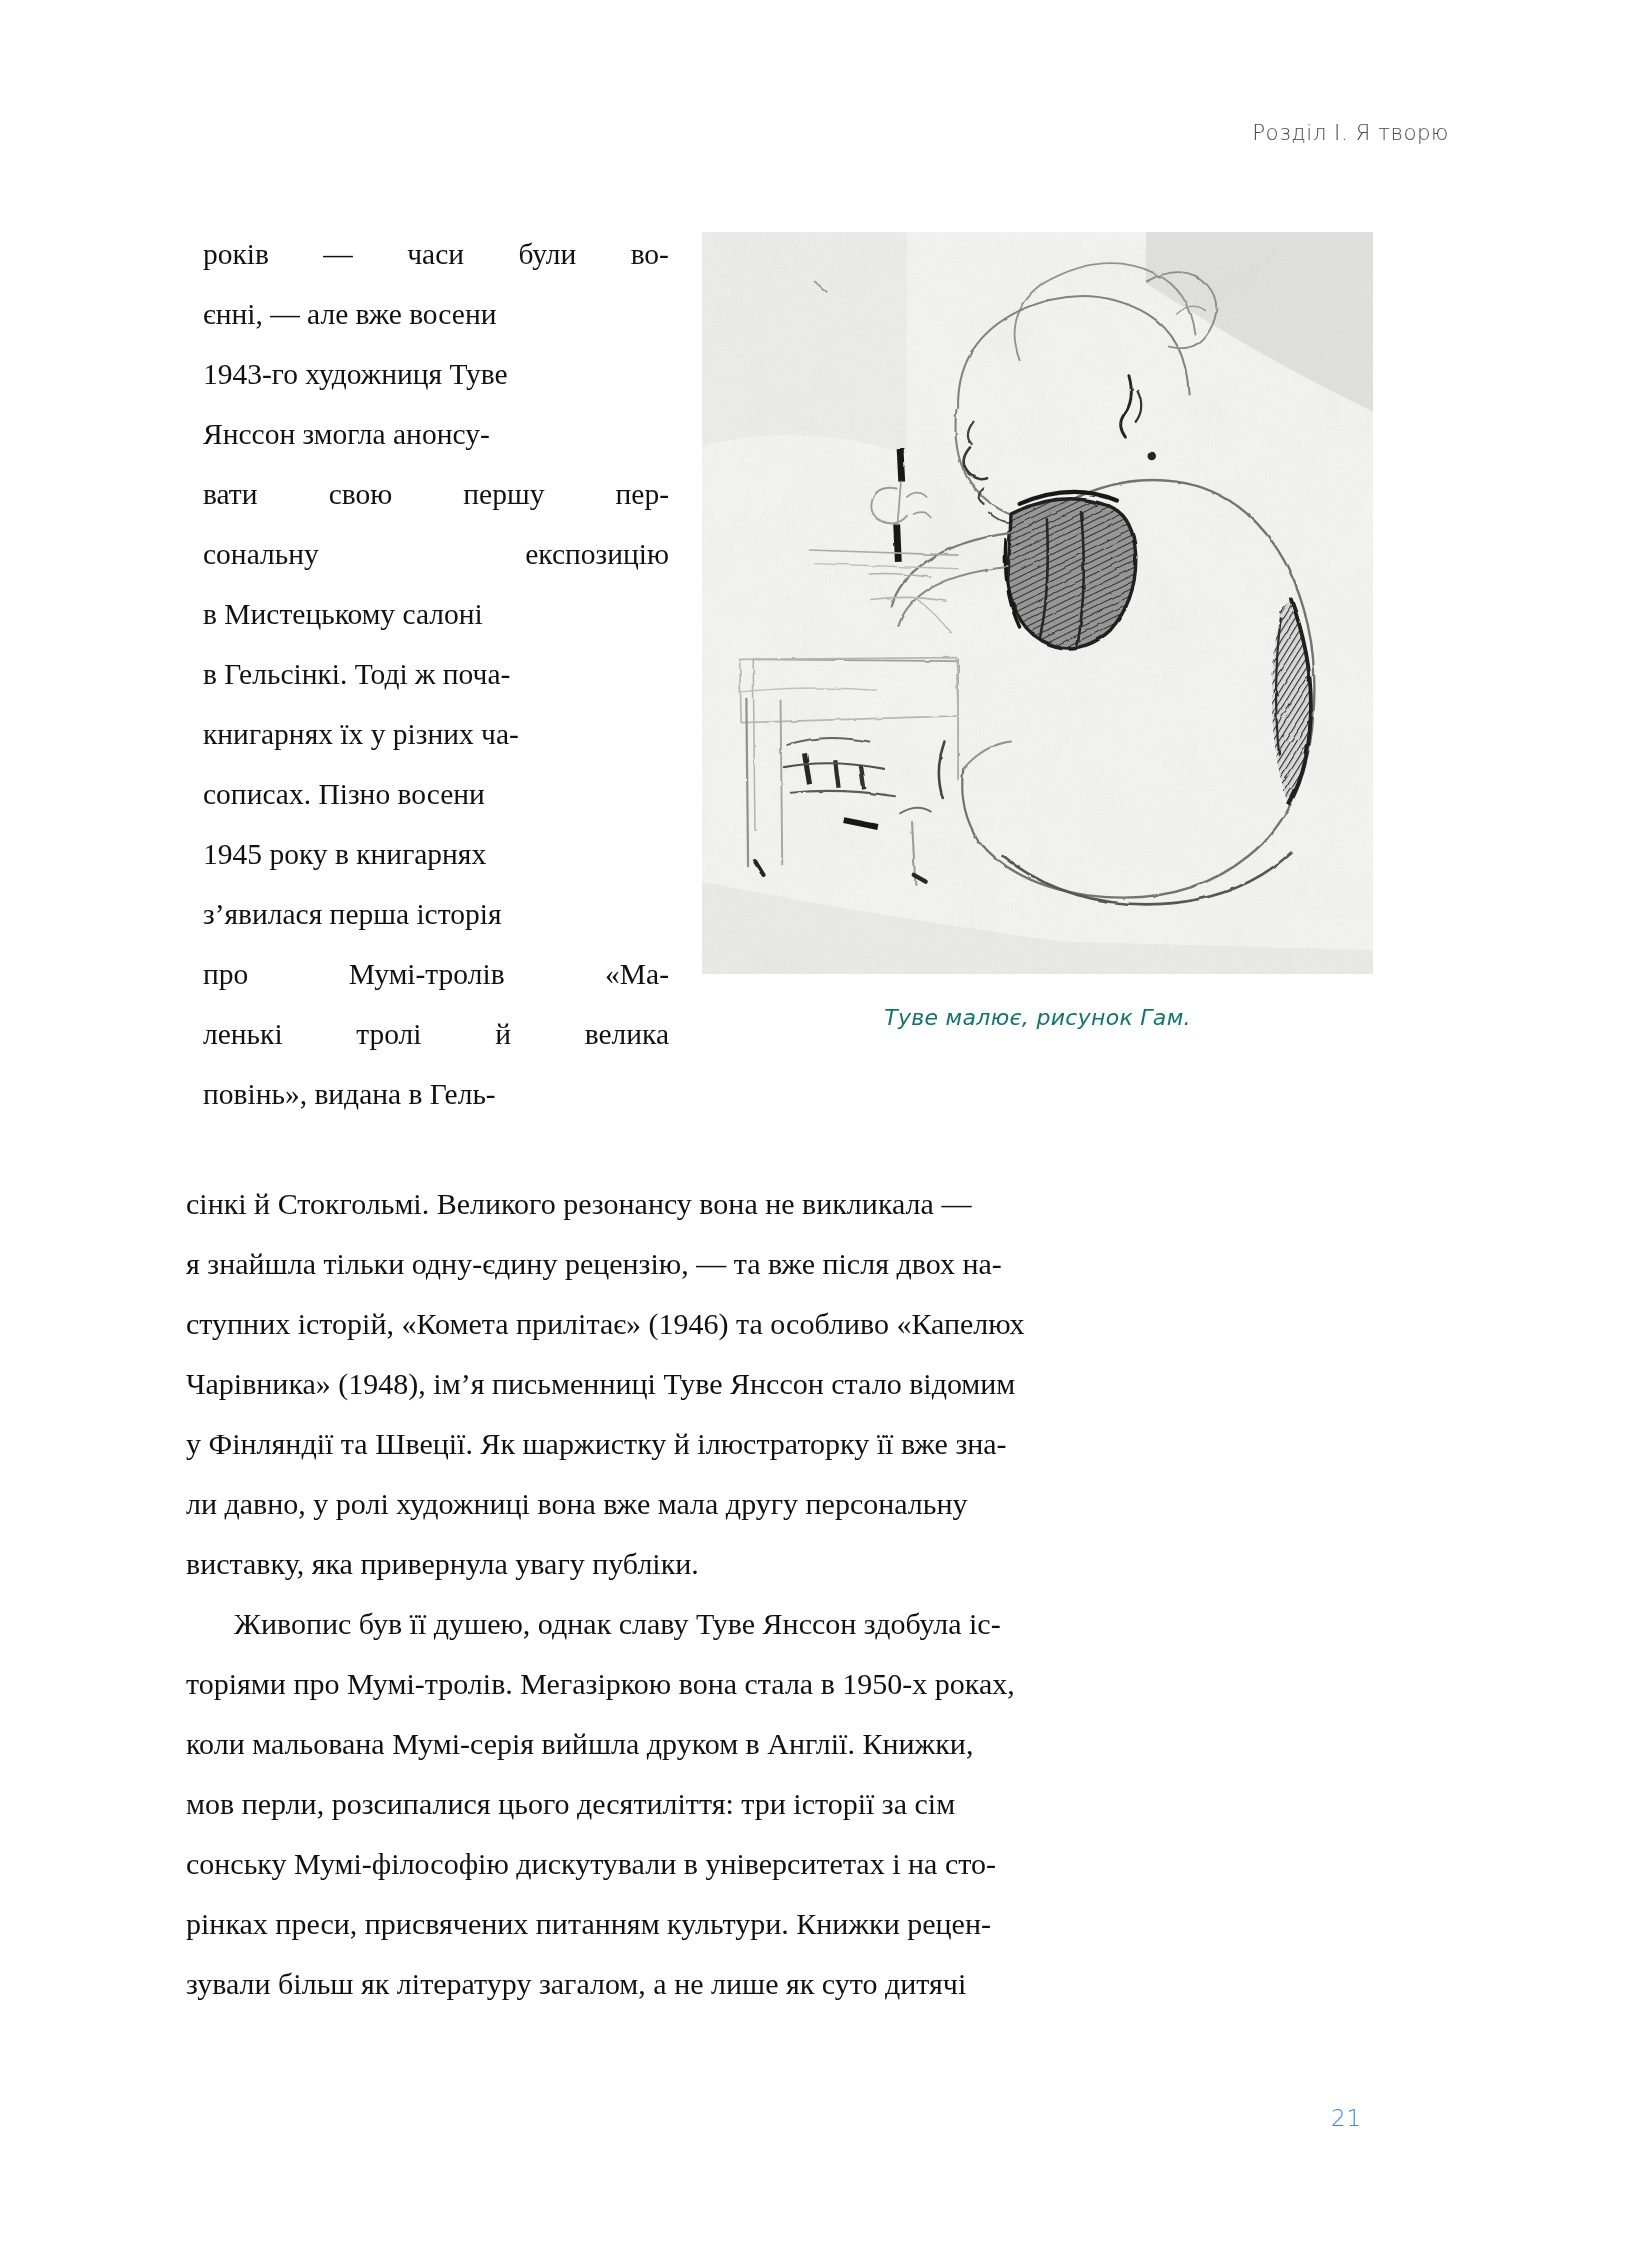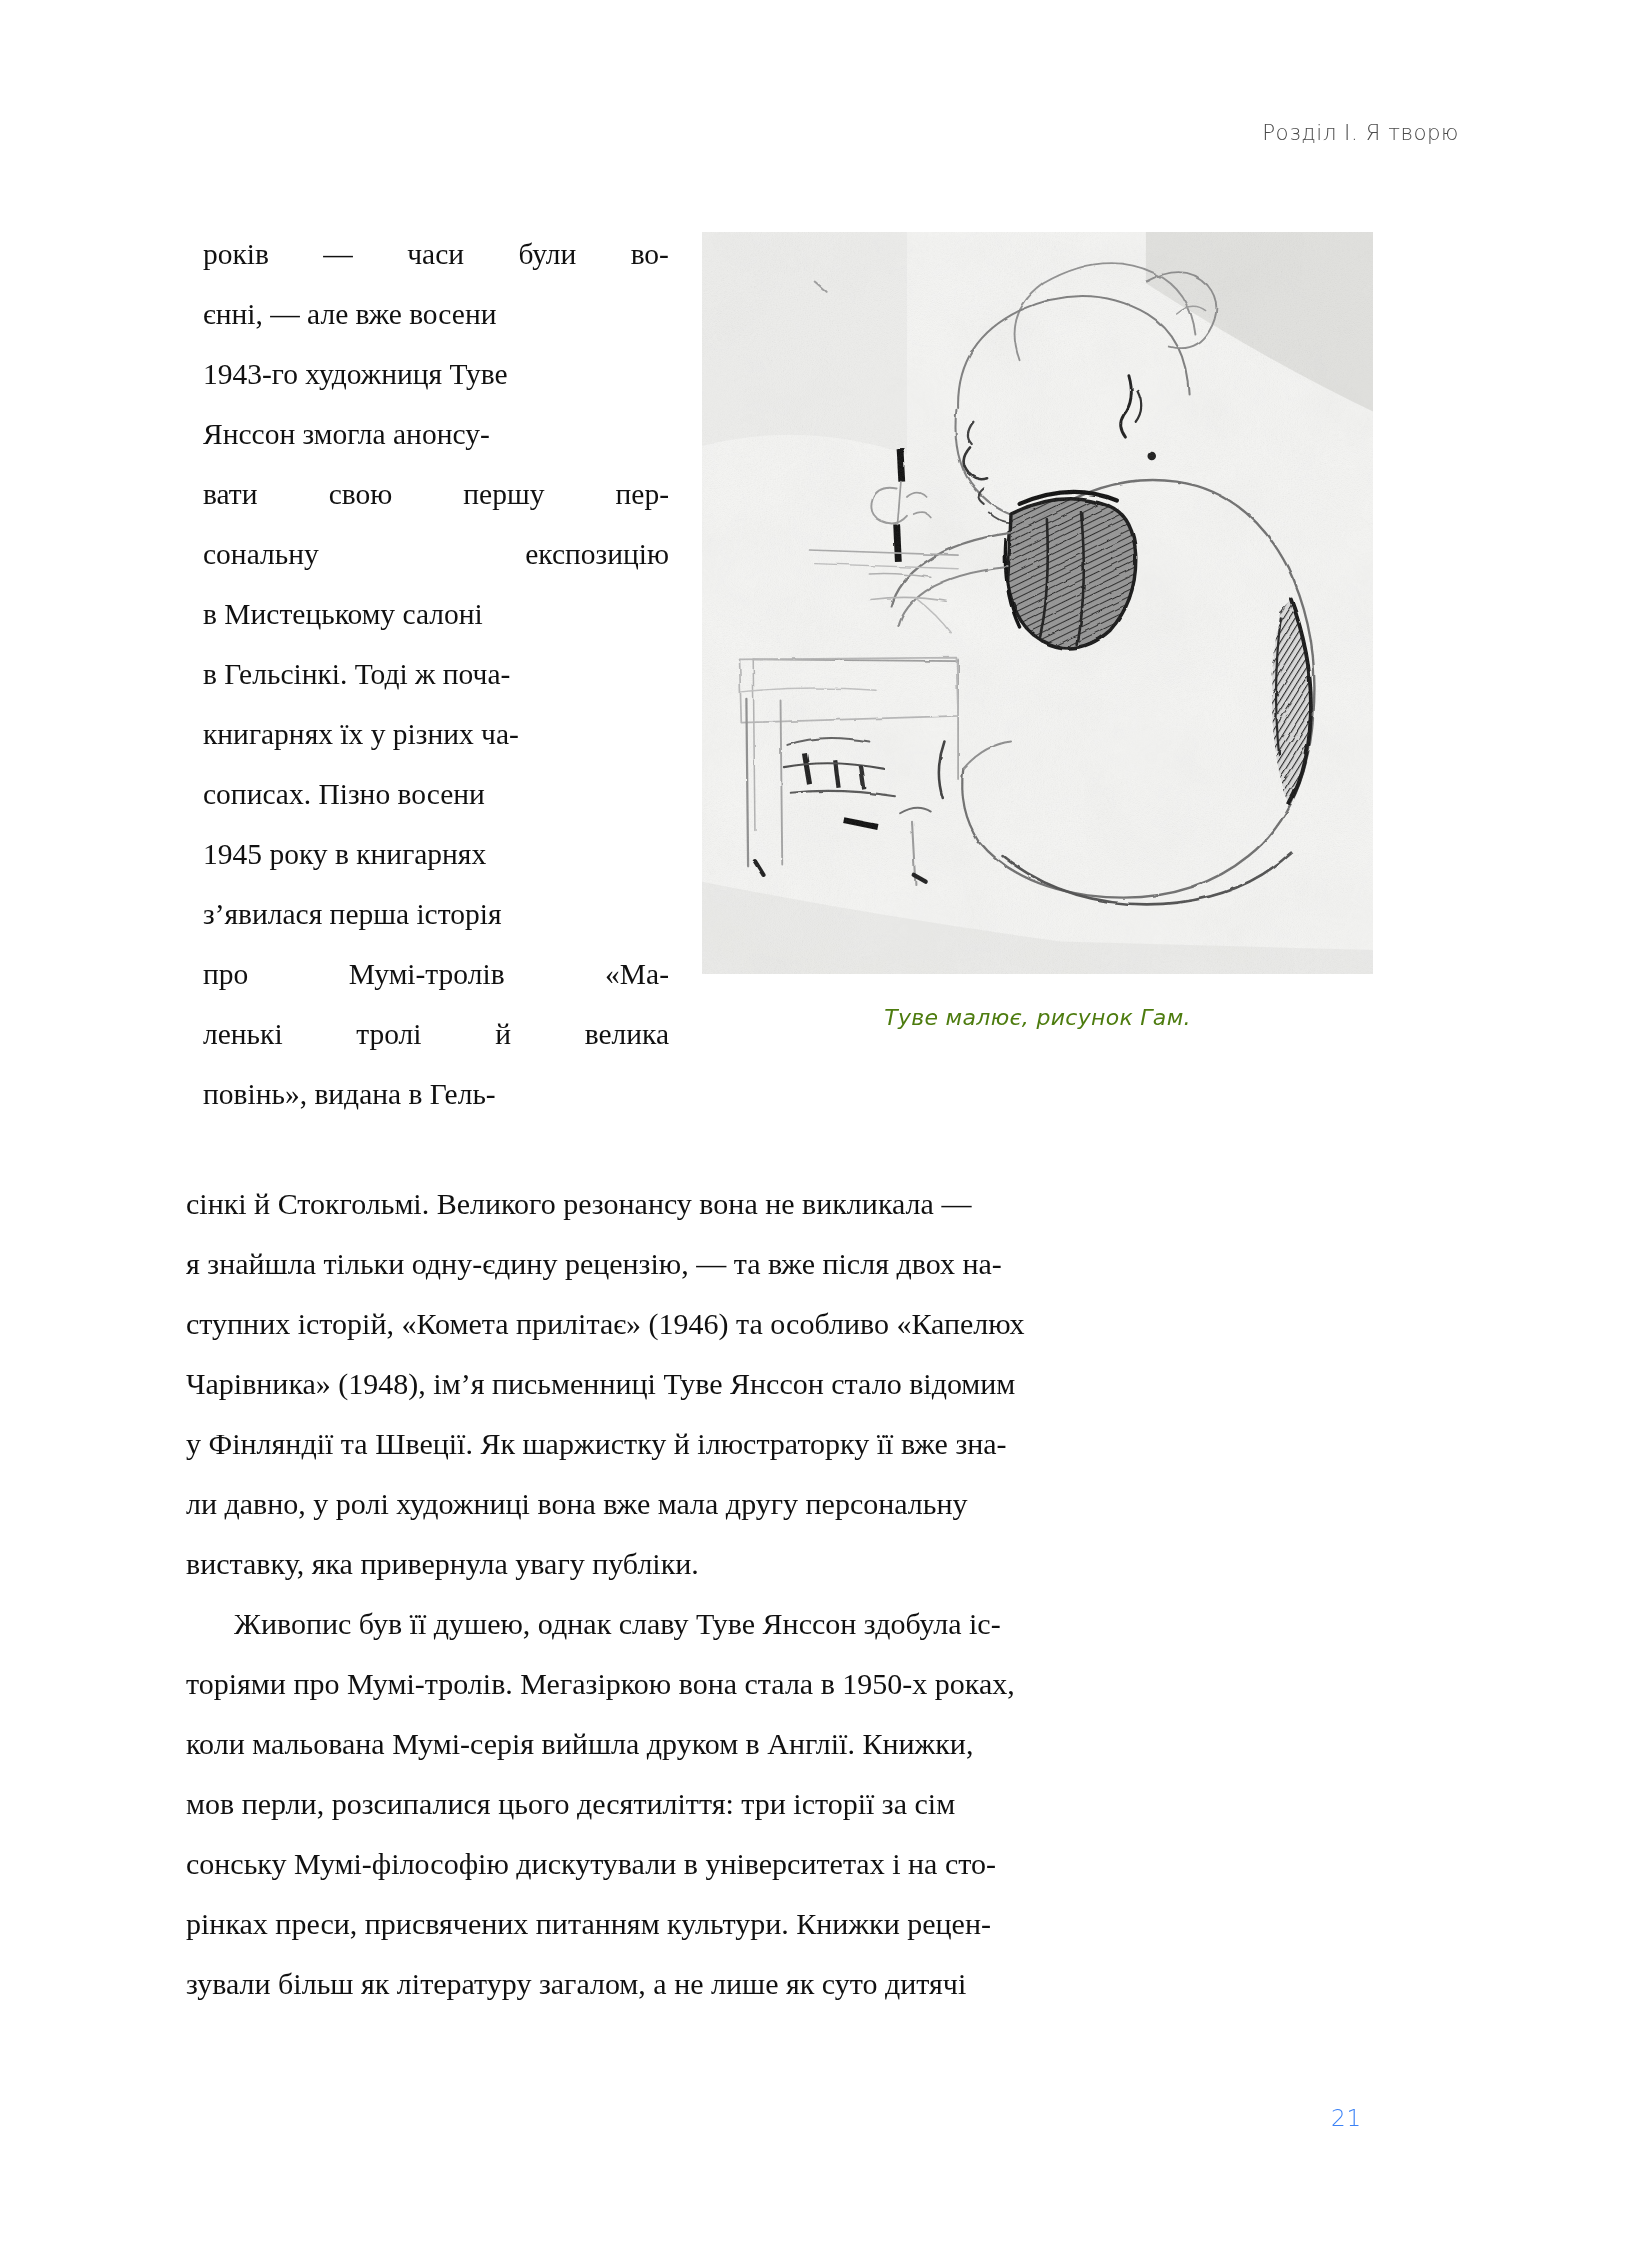--- a/index.html
+++ b/index.html
@@ -19,21 +19,21 @@
   .page {
     position: absolute;
     inset: 0;
     background: #ffffff;
   }
 
   
   .running-head {
     position: absolute;
     top: 120px;
-    right: 181px;
+    right: 191px;
     font-family: "DejaVu Sans", "Liberation Sans", sans-serif;
     font-size: 21.4px;
     font-weight: 300;
     letter-spacing: 0.5px;
     color: #4a4a4a;
     white-space: nowrap;
   }
 
   
   .figure {
@@ -58,21 +58,21 @@
     position: absolute;
     left: 0;
     top: 773px;
     width: 671px;
     text-align: center;
     font-family: "DejaVu Sans", "Liberation Sans", sans-serif;
     font-style: italic;
     font-weight: 300;
     font-size: 22px;
     letter-spacing: 0.3px;
-    color: #4d7c0f;
+    color: #0f766e;
     white-space: nowrap;
   }
 
   
   .col-narrow {
     position: absolute;
     left: 203px;
     top: 224px;
     width: 466px;
   }

